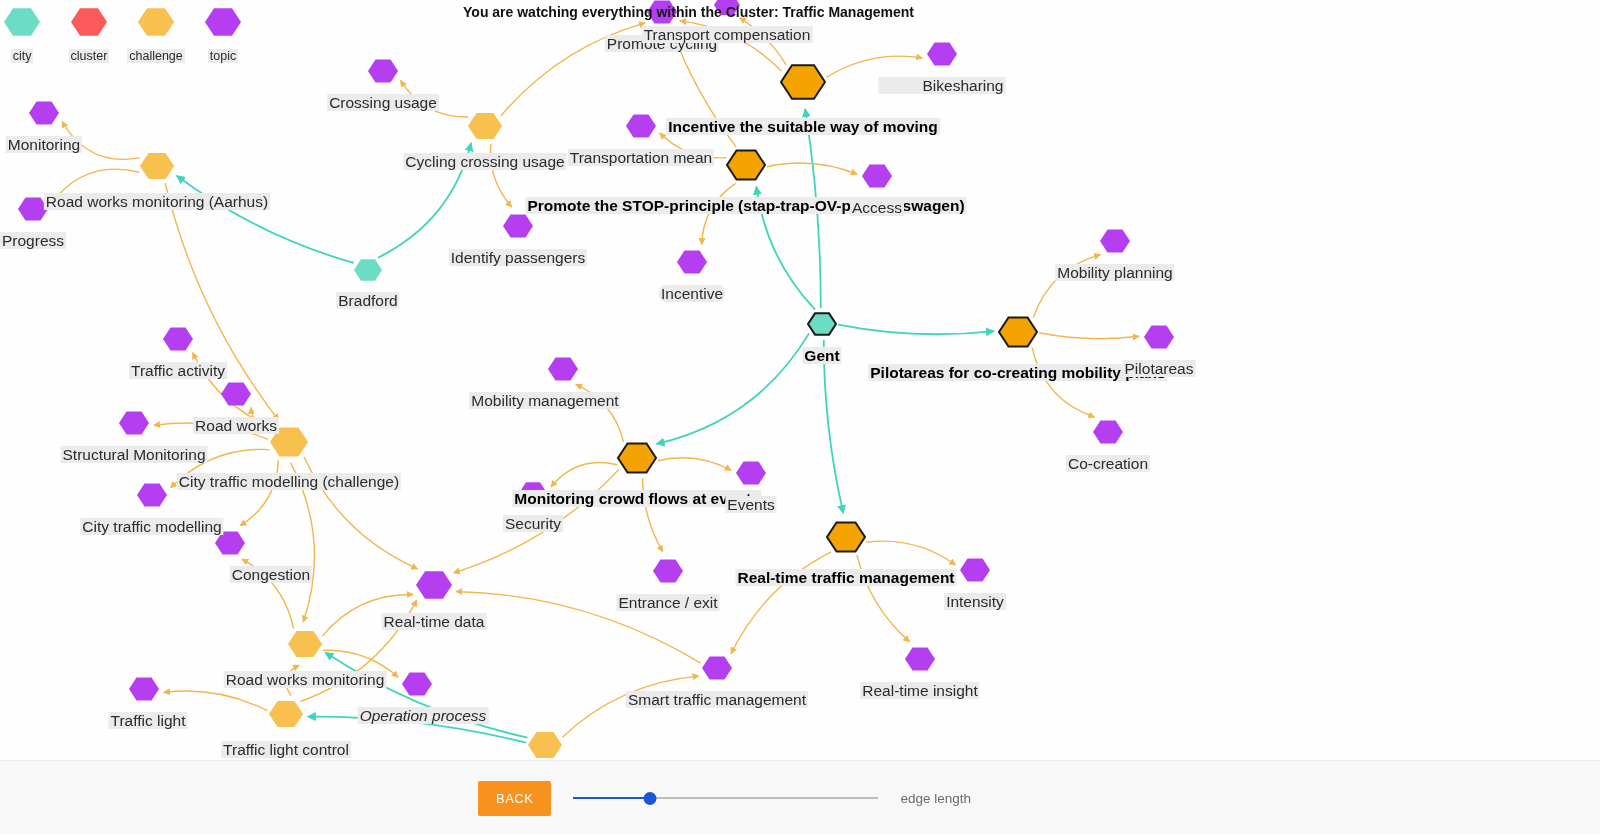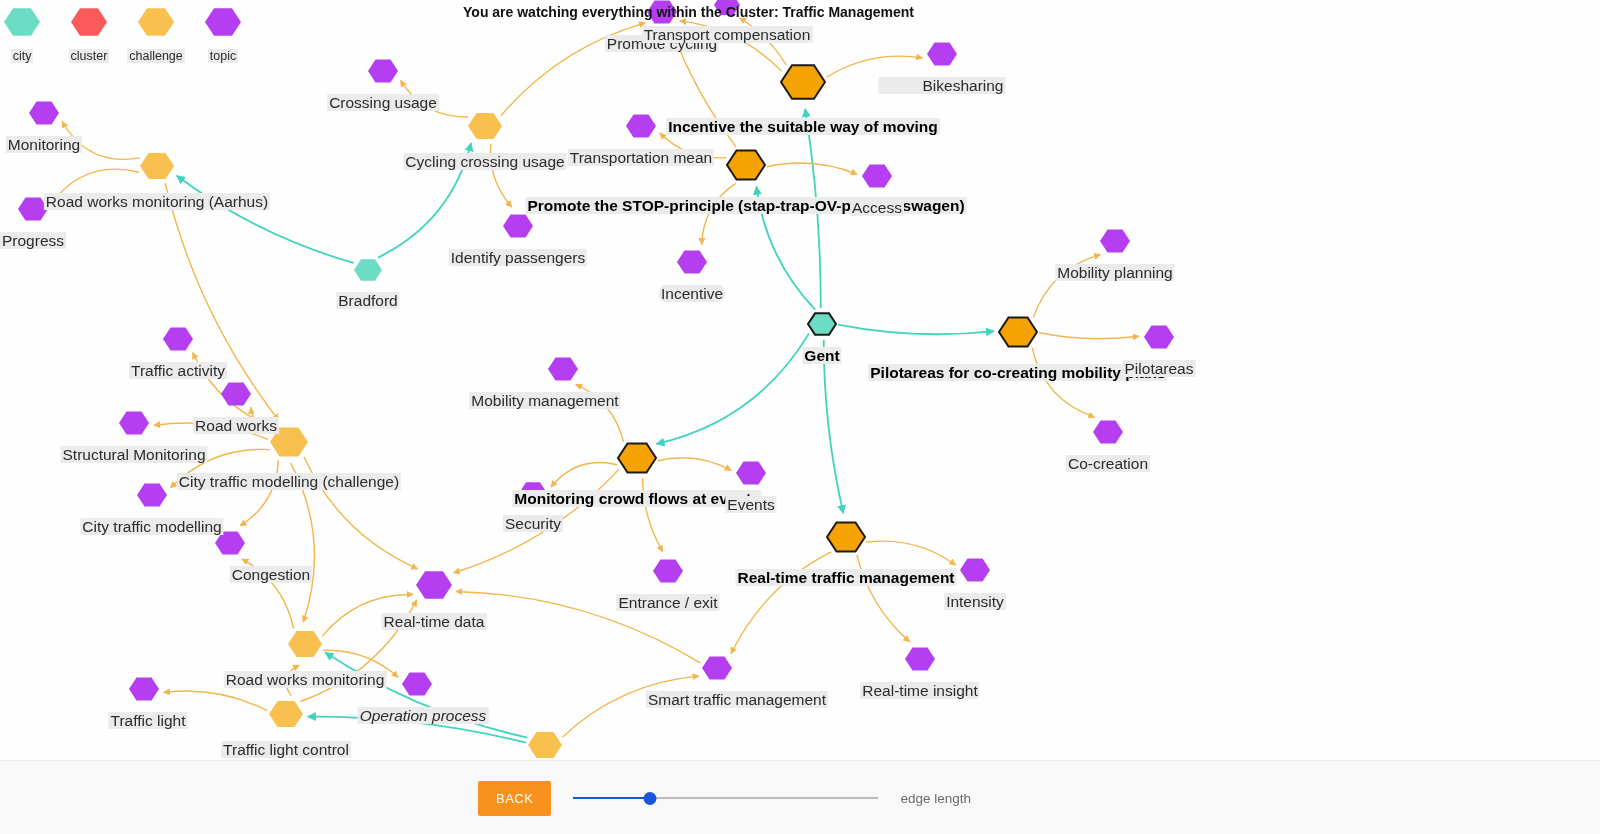--- a/index.html
+++ b/index.html
@@ -352,21 +352,21 @@
         <svg width="38" height="38" viewBox="-19 -19 38 38" class="hex">
           <polygon points="15,0 7.500000000000002,11.431535329954588 -7.4999999999999964,11.43153532995459 -15,1.6165337748745064e-15 -7.500000000000007,-11.431535329954587 7.500000000000002,-11.431535329954588" fill="#b43ef0"></polygon>
         </svg>
       </div>
       <div class="nlabel" style="left: 920px; top: 682px;">Real-time insight</div>
       <div class="node" style="left: 717px; top: 668px;">
         <svg width="38" height="38" viewBox="-19 -19 38 38" class="hex">
           <polygon points="15,0 7.500000000000002,11.431535329954588 -7.4999999999999964,11.43153532995459 -15,1.6165337748745064e-15 -7.500000000000007,-11.431535329954587 7.500000000000002,-11.431535329954588" fill="#b43ef0"></polygon>
         </svg>
       </div>
-      <div class="nlabel" style="left: 717px; top: 691px; margin-left: 20px;">Smart traffic management</div>
+      <div class="nlabel" style="left: 717px; top: 691px;">Smart traffic management</div>
       <div class="node" style="left: 434px; top: 585px;">
         <svg width="44" height="44" viewBox="-22 -22 44 44" class="hex">
           <polygon points="18,0 9.000000000000002,13.717842395945507 -8.999999999999996,13.717842395945508 -18,1.9398405298494075e-15 -9.000000000000007,-13.717842395945503 9.000000000000002,-13.717842395945507" fill="#b43ef0"></polygon>
         </svg>
       </div>
       <div class="nlabel" style="left: 434px; top: 613px;">Real-time data</div>
       <div class="node" style="left: 305px; top: 644px;">
         <svg width="42" height="42" viewBox="-21 -21 42 42" class="hex">
           <polygon points="17,0 8.500000000000002,12.955740040615202 -8.499999999999996,12.955740040615204 -17,1.83207161152444e-15 -8.500000000000007,-12.955740040615197 8.500000000000002,-12.955740040615202" fill="#f7c04f"></polygon>
         </svg>

